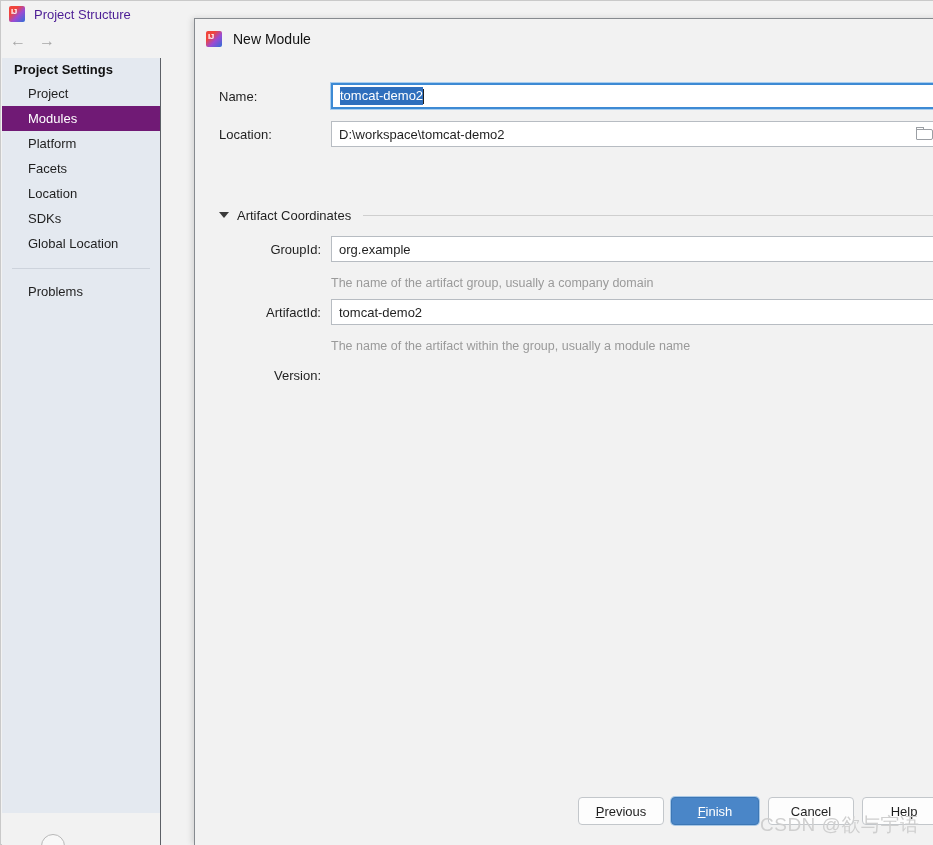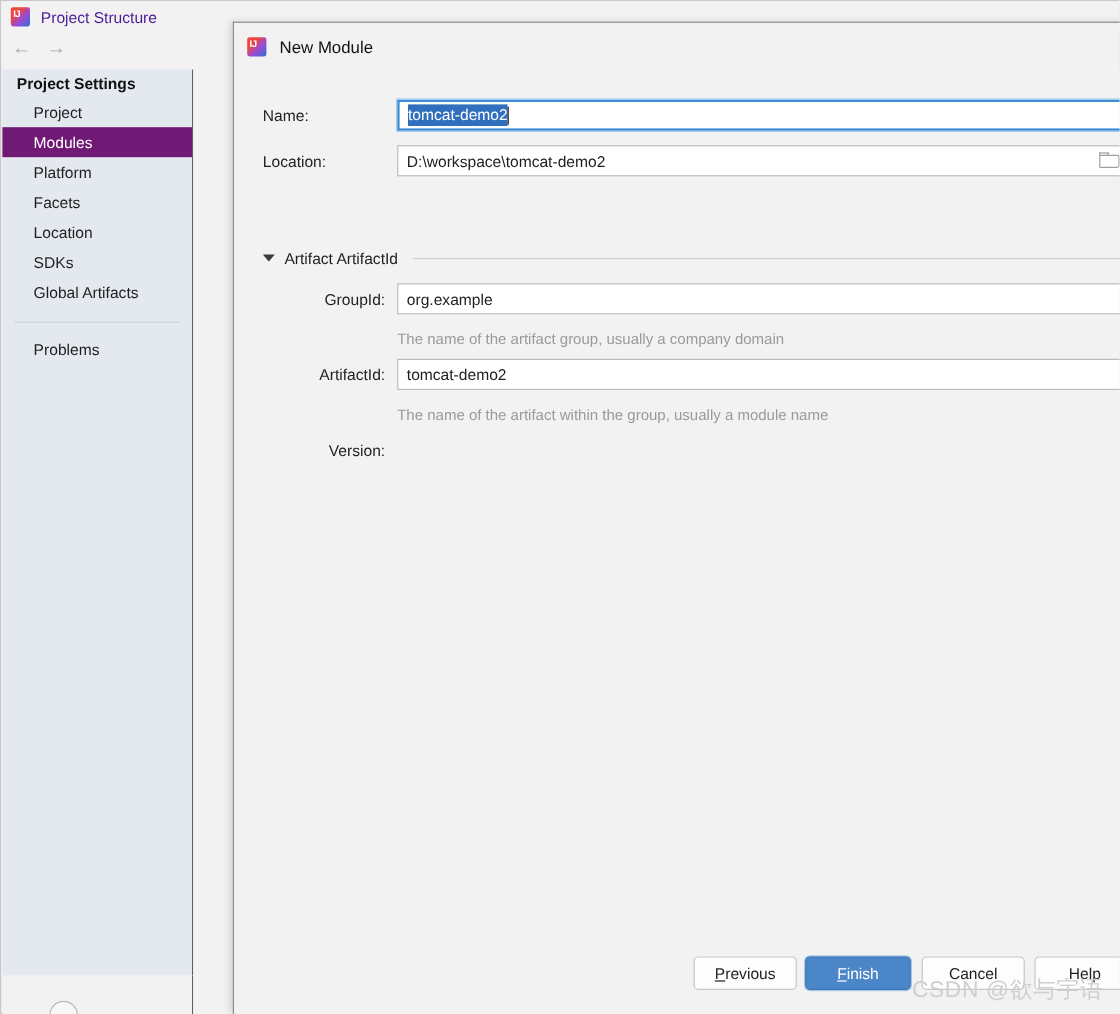--- a/index.html
+++ b/index.html
@@ -417,21 +417,21 @@
 
   <div id="sidebar">
     <div class="side-header">Project Settings</div>
     <div class="side-item">Project</div>
     <div class="side-item selected">Modules</div>
     <div class="side-item">Platform</div>
     <div class="side-item">Facets</div>
     <div class="side-item">Location</div>
 
     <div class="side-item">SDKs</div>
-    <div class="side-item">Global Artifacts</div>
+    <div class="side-item">Global Location</div>
 
     <div class="side-sep"></div>
 
     <div class="side-item">Problems</div>
   </div>
 
   <div id="sidebar-bottom-strip"></div>
   <div id="help-circle"></div>
 
   <div id="ps-content-area"></div>
@@ -460,21 +460,21 @@
       <span class="field-label">Location:</span>
       <div class="text-input">
         <span>D:\workspace\tomcat-demo2</span>
         <span class="folder-btn"></span>
       </div>
     </div>
   </div>
 
   <div id="artifact-section">
     <span class="section-tri"></span>
-    <span id="artifact-section-label">Artifact ArtifactId</span>
+    <span id="artifact-section-label">Artifact Coordinates</span>
     <span id="artifact-section-line"></span>
   </div>
 
   <div id="artifact-fields">
 
     <div class="af-row">
       <span class="af-label">GroupId:</span>
       <div class="af-input">
         <span>org.example</span>
       </div>

